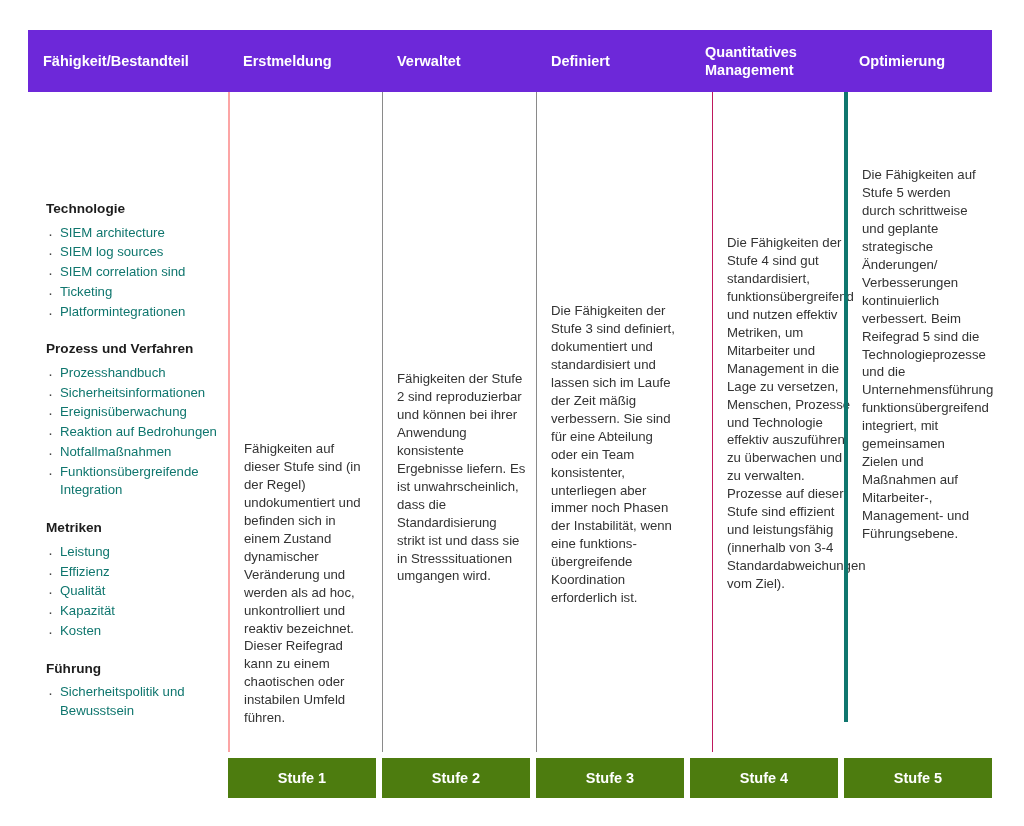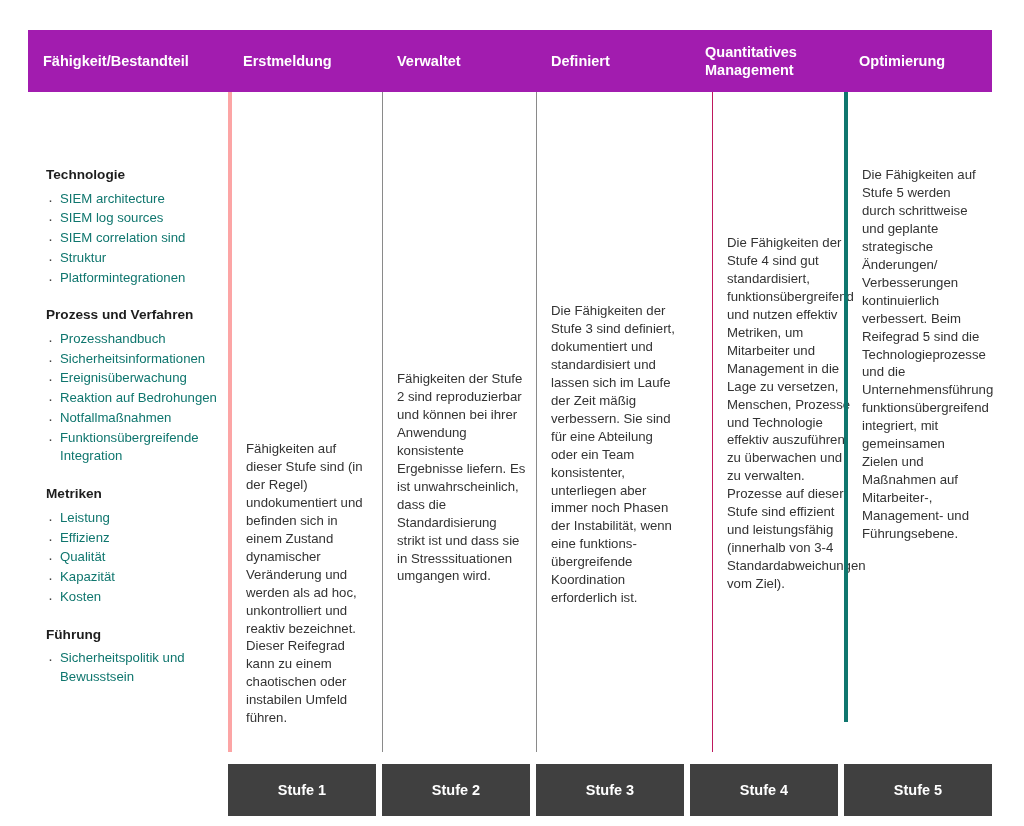--- a/index.html
+++ b/index.html
@@ -21,21 +21,21 @@
     top: 30px;
     width: 964px;
     height: 768px;
   }
 
   
   .header-bar {
     display: flex;
     width: 964px;
     height: 62px;
-    background: #a21caf;
+    background: #6d28d9;
     box-sizing: border-box;
   }
   .header-cell {
     display: flex;
     align-items: center;
     box-sizing: border-box;
     color: #ffffff;
     font-size: 14.5px;
     font-weight: 600;
     line-height: 1.25;
@@ -55,21 +55,21 @@
     width: 964px;
     height: 660px;
   }
 
   .col {
     position: absolute;
     top: 0;
     box-sizing: border-box;
   }
   .col.c0 { left: 0px;   width: 200px; }
-  .col.c1 { left: 200px; width: 154px; border-left: 4px solid #fca5a5; }
+  .col.c1 { left: 200px; width: 154px; border-left: 2px solid #fca5a5; }
   .col.c2 { left: 354px; width: 154px; border-left: 1px solid #8a8a8a; }
   .col.c3 { left: 508px; width: 154px; border-left: 1px solid #8a8a8a; }
   .col.c4 { left: 684px; width: 154px; border-left: 1px solid #be185d; }
   .col.c5 { left: 816px; width: 148px; border-left: 4px solid #0f766e; }
 
   .col.c1 { height: 660px; }
   .col.c2 { height: 660px; }
   .col.c3 { height: 660px; }
   .col.c4 { height: 660px; }
   .col.c5 { height: 630px; }
@@ -87,21 +87,21 @@
   }
   .col.c1 .stage-text { top: 348px; }
   .col.c2 .stage-text { top: 278px; }
   .col.c3 .stage-text { top: 210px; }
   .col.c4 .stage-text { top: 142px; }
   .col.c5 .stage-text { top: 74px; }
 
   
   .cap-list {
     padding-left: 18px;
-    padding-top: 74px;
+    padding-top: 108px;
     padding-right: 4px;
   }
   .cap-group { margin-bottom: 19px; }
   .cap-group:last-child { margin-bottom: 0; }
   .cap-title {
     font-size: 13.6px;
     font-weight: bold;
     color: #1d1d1d;
     margin-bottom: 6px;
     line-height: 1.3;
@@ -129,23 +129,23 @@
   }
 
   
   .footer-bar {
     position: relative;
     width: 964px;
     height: 46px;
   }
   .stage-badge {
     position: absolute;
-    top: 12px;
-    height: 52px;
-    background: #404040;
+    top: 6px;
+    height: 40px;
+    background: #4d7c0f;
     color: #ffffff;
     display: flex;
     align-items: center;
     justify-content: center;
     font-size: 14.5px;
     font-weight: bold;
     box-sizing: border-box;
   }
   .stage-badge.b1 { left: 200px; width: 148px; }
   .stage-badge.b2 { left: 354px; width: 148px; text-align: right; }
@@ -183,21 +183,21 @@
 
     <div class="col c0">
       <div class="cap-list">
 
         <div class="cap-group">
           <div class="cap-title">Technologie</div>
           <ul class="cap-items">
             <li class="cap-item">SIEM architecture</li>
             <li class="cap-item">SIEM log sources</li>
             <li class="cap-item">SIEM correlation sind</li>
-            <li class="cap-item">Struktur</li>
+            <li class="cap-item">Ticketing</li>
             <li class="cap-item">Platformintegrationen</li>
           </ul>
         </div>
 
         <div class="cap-group">
           <div class="cap-title">Prozess und Verfahren</div>
           <ul class="cap-items">
             <li class="cap-item">Prozesshandbuch</li>
             <li class="cap-item">Sicherheitsinformationen</li>
             <li class="cap-item">Ereignisüberwachung</li>

